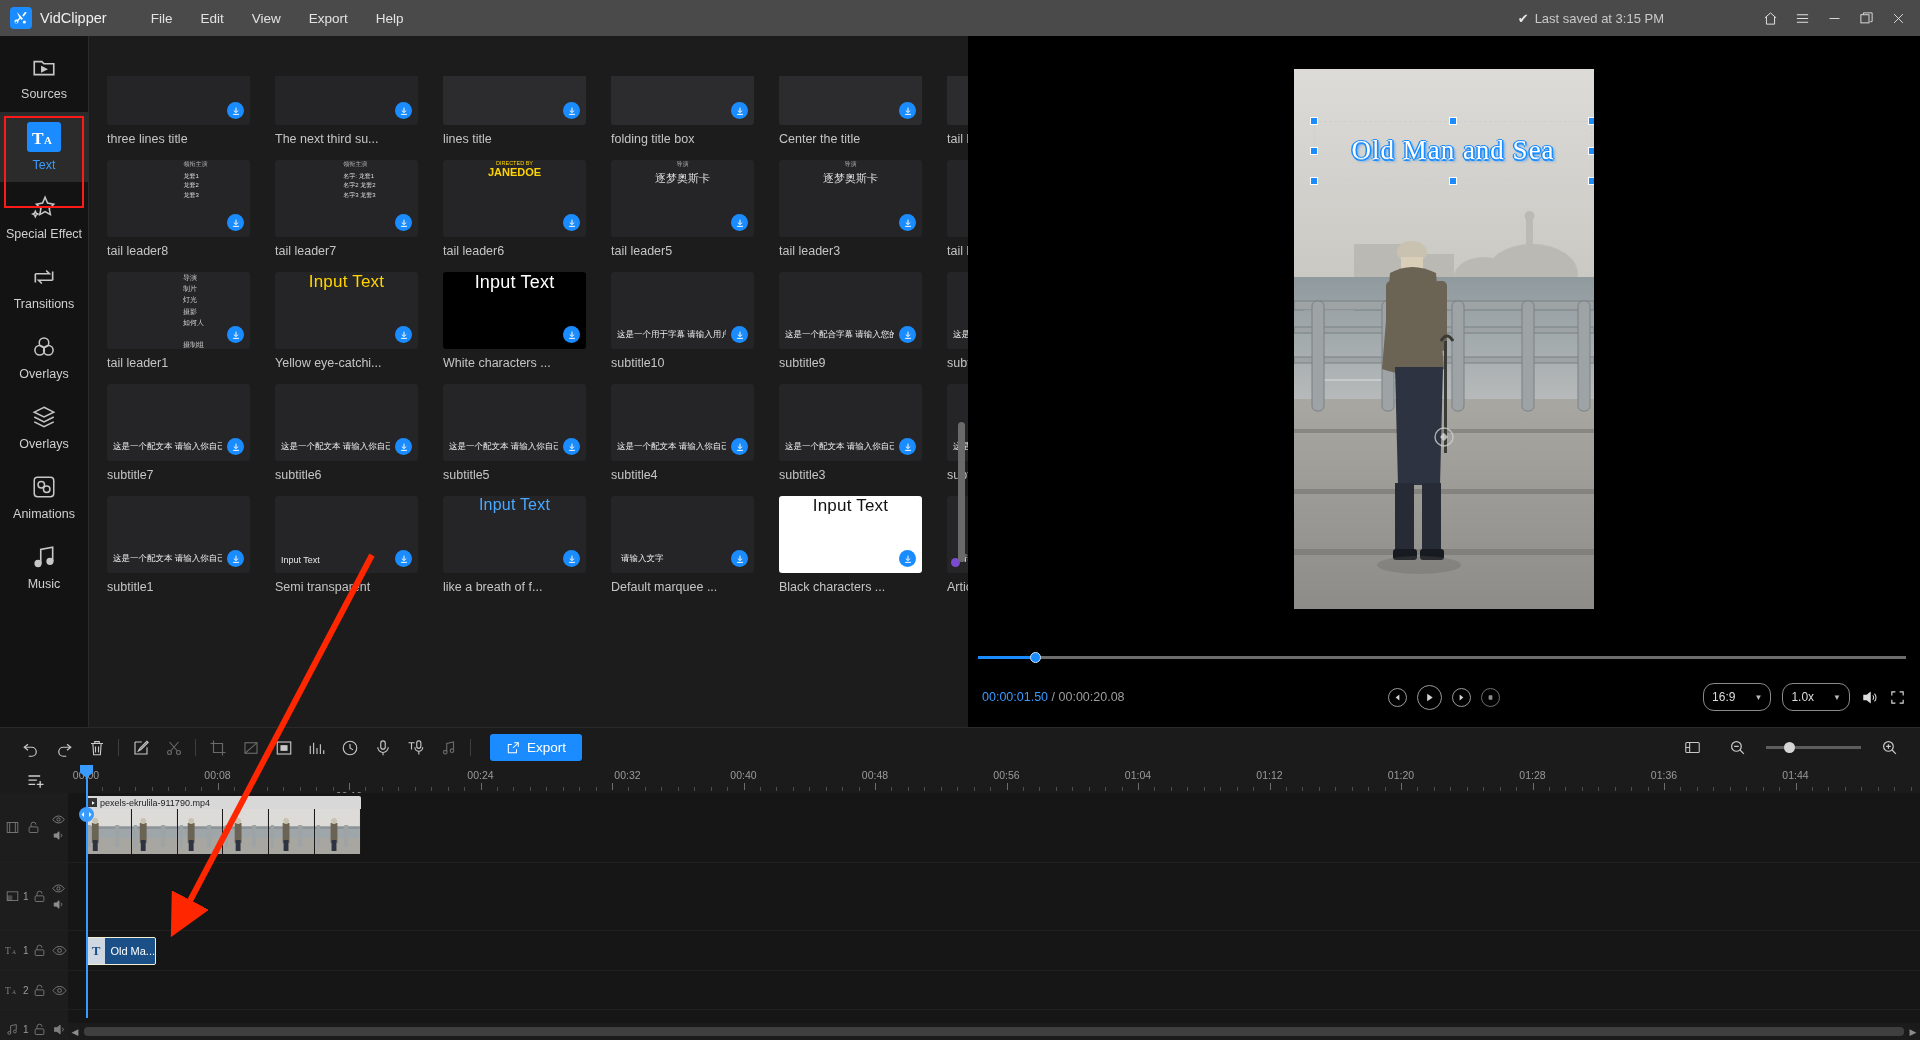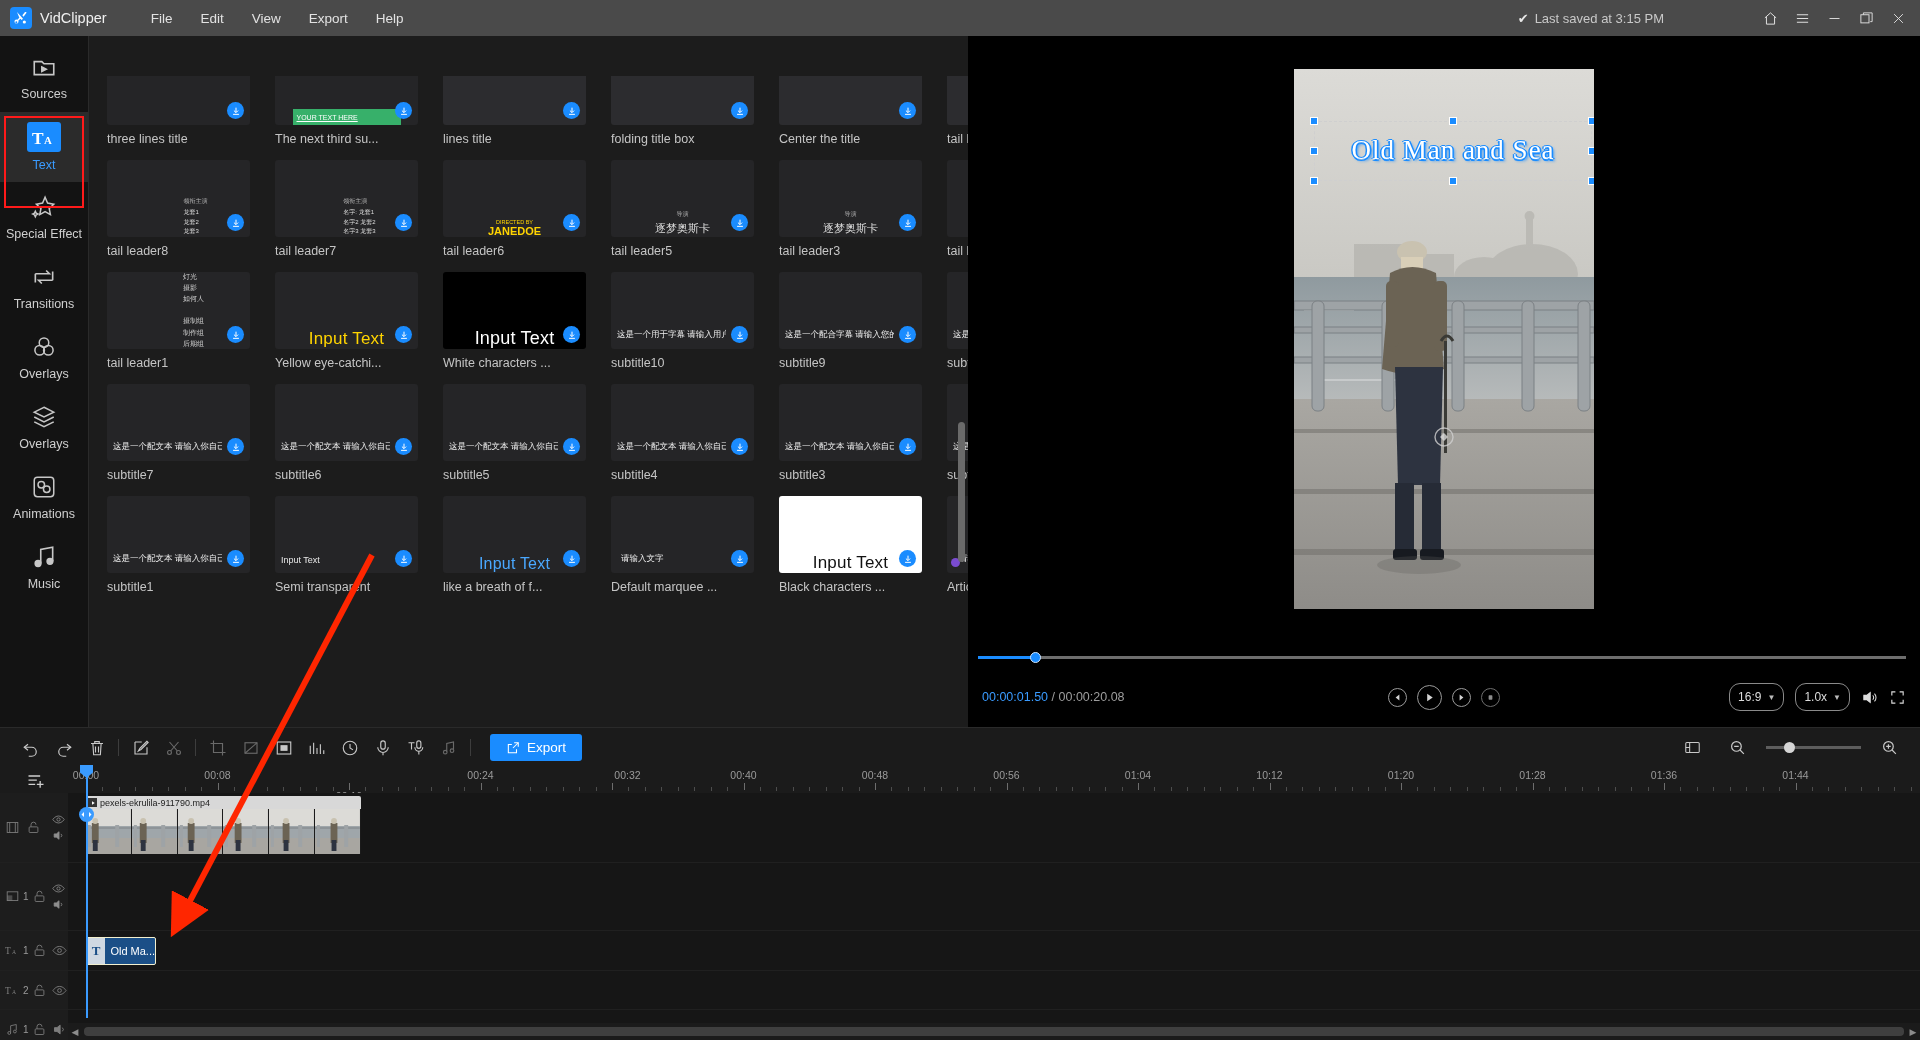--- a/index.html
+++ b/index.html
@@ -54,21 +54,21 @@
             gap:7px; white-space:nowrap; }
   #addsub .plus { width:15px; height:15px; border-radius:50%; background:#fff; color:#3c3c3c;
                   font-size:13px; font-weight:bold; display:flex; align-items:center;
                   justify-content:center; line-height:1; }
 
   #grid-wrap { position:absolute; left:0; right:0; top:40px; bottom:0; overflow:hidden; }
   #grid { display:grid; grid-template-columns:repeat(6, 143px); gap:0px 25px;
           padding:0 18px; margin-top:-28px; }
   .cell { width:143px; margin-bottom:14px; }
   .thumb { width:143px; height:77px; background:#252527; border-radius:3px; position:relative;
-           overflow:hidden; display:flex; align-items:flex-end; justify-content:center; }
+           overflow:hidden; display:flex; align-items:flex-start; justify-content:center; }
   .thumb.black { background:#000; }
   .thumb.white { background:#fff; }
   .thumb.light { background:#2c2c2f; }
   .dl { position:absolute; right:6px; bottom:6px; width:17px; height:17px; border-radius:50%;
         background:#1a8cff; display:flex; align-items:center; justify-content:center; }
   .dl svg { width:10px; height:10px; color:#fff; }
   .cap { font-size:12.5px; color:#c5c5c5; margin-top:7px; white-space:nowrap; overflow:hidden;
          text-overflow:ellipsis; }
   .t-cn { font-size:9px; color:#ddd; line-height:1.45; text-align:center; }
   .t-cn.sm { font-size:7px; color:#cfcfcf; }
@@ -118,21 +118,21 @@
   #pv-time .cur { color:#3a9bff; }
   #pv-mid { position:absolute; left:50%; transform:translateX(-50%); display:flex;
             align-items:center; gap:10px; }
   .rnd { width:19px; height:19px; border-radius:50%; border:1px solid #9a9a9a;
          display:flex; align-items:center; justify-content:center; color:#d5d5d5; }
   .rnd.big { width:25px; height:25px; }
   .rnd svg { width:9px; height:9px; }
   .rnd.big svg { width:11px; height:11px; }
   #pv-right { margin-left:auto; display:flex; align-items:center; gap:11px; }
   .pill { border:1px solid #8a8a8a; border-radius:11px; font-size:12px; color:#dcdcdc;
-          padding:6px 8px; display:flex; align-items:center; gap:6px; }
+          padding:6px 8px; display:flex; align-items:center; gap:19px; }
   .pill .car { font-size:8px; color:#bbb; }
   #pv-right .icn { color:#dcdcdc; display:flex; }
   #pv-right .icn svg { width:17px; height:17px; }
 
   
   #toolbar { position:absolute; left:0; right:0; top:691px; height:40px; background:#1b1b1b;
              display:flex; align-items:center; padding:0 14px; gap:0; border-top:1px solid #2a2a2a;}
   .tool { width:33px; height:33px; display:flex; align-items:center; justify-content:center;
           color:#c9c9c9; }
   .tool.dim { color:#6a6a6a; }
@@ -998,21 +998,21 @@
         <div class="rtick" style="left: 1138px;"></div>
         <div class="rlbl" style="left: 1138px;">01:04</div>
         <div class="rtick minor" style="left: 1154.44px;"></div>
         <div class="rtick minor" style="left: 1170.88px;"></div>
         <div class="rtick minor" style="left: 1187.31px;"></div>
         <div class="rtick minor" style="left: 1203.75px;"></div>
         <div class="rtick minor" style="left: 1220.19px;"></div>
         <div class="rtick minor" style="left: 1236.62px;"></div>
         <div class="rtick minor" style="left: 1253.06px;"></div>
         <div class="rtick" style="left: 1269.5px;"></div>
-        <div class="rlbl" style="left: 1269.5px;">10:12</div>
+        <div class="rlbl" style="left: 1269.5px;">01:12</div>
         <div class="rtick minor" style="left: 1285.94px;"></div>
         <div class="rtick minor" style="left: 1302.38px;"></div>
         <div class="rtick minor" style="left: 1318.81px;"></div>
         <div class="rtick minor" style="left: 1335.25px;"></div>
         <div class="rtick minor" style="left: 1351.69px;"></div>
         <div class="rtick minor" style="left: 1368.12px;"></div>
         <div class="rtick minor" style="left: 1384.56px;"></div>
         <div class="rtick" style="left: 1401px;"></div>
         <div class="rlbl" style="left: 1401px;">01:20</div>
         <div class="rtick minor" style="left: 1417.44px;"></div>

